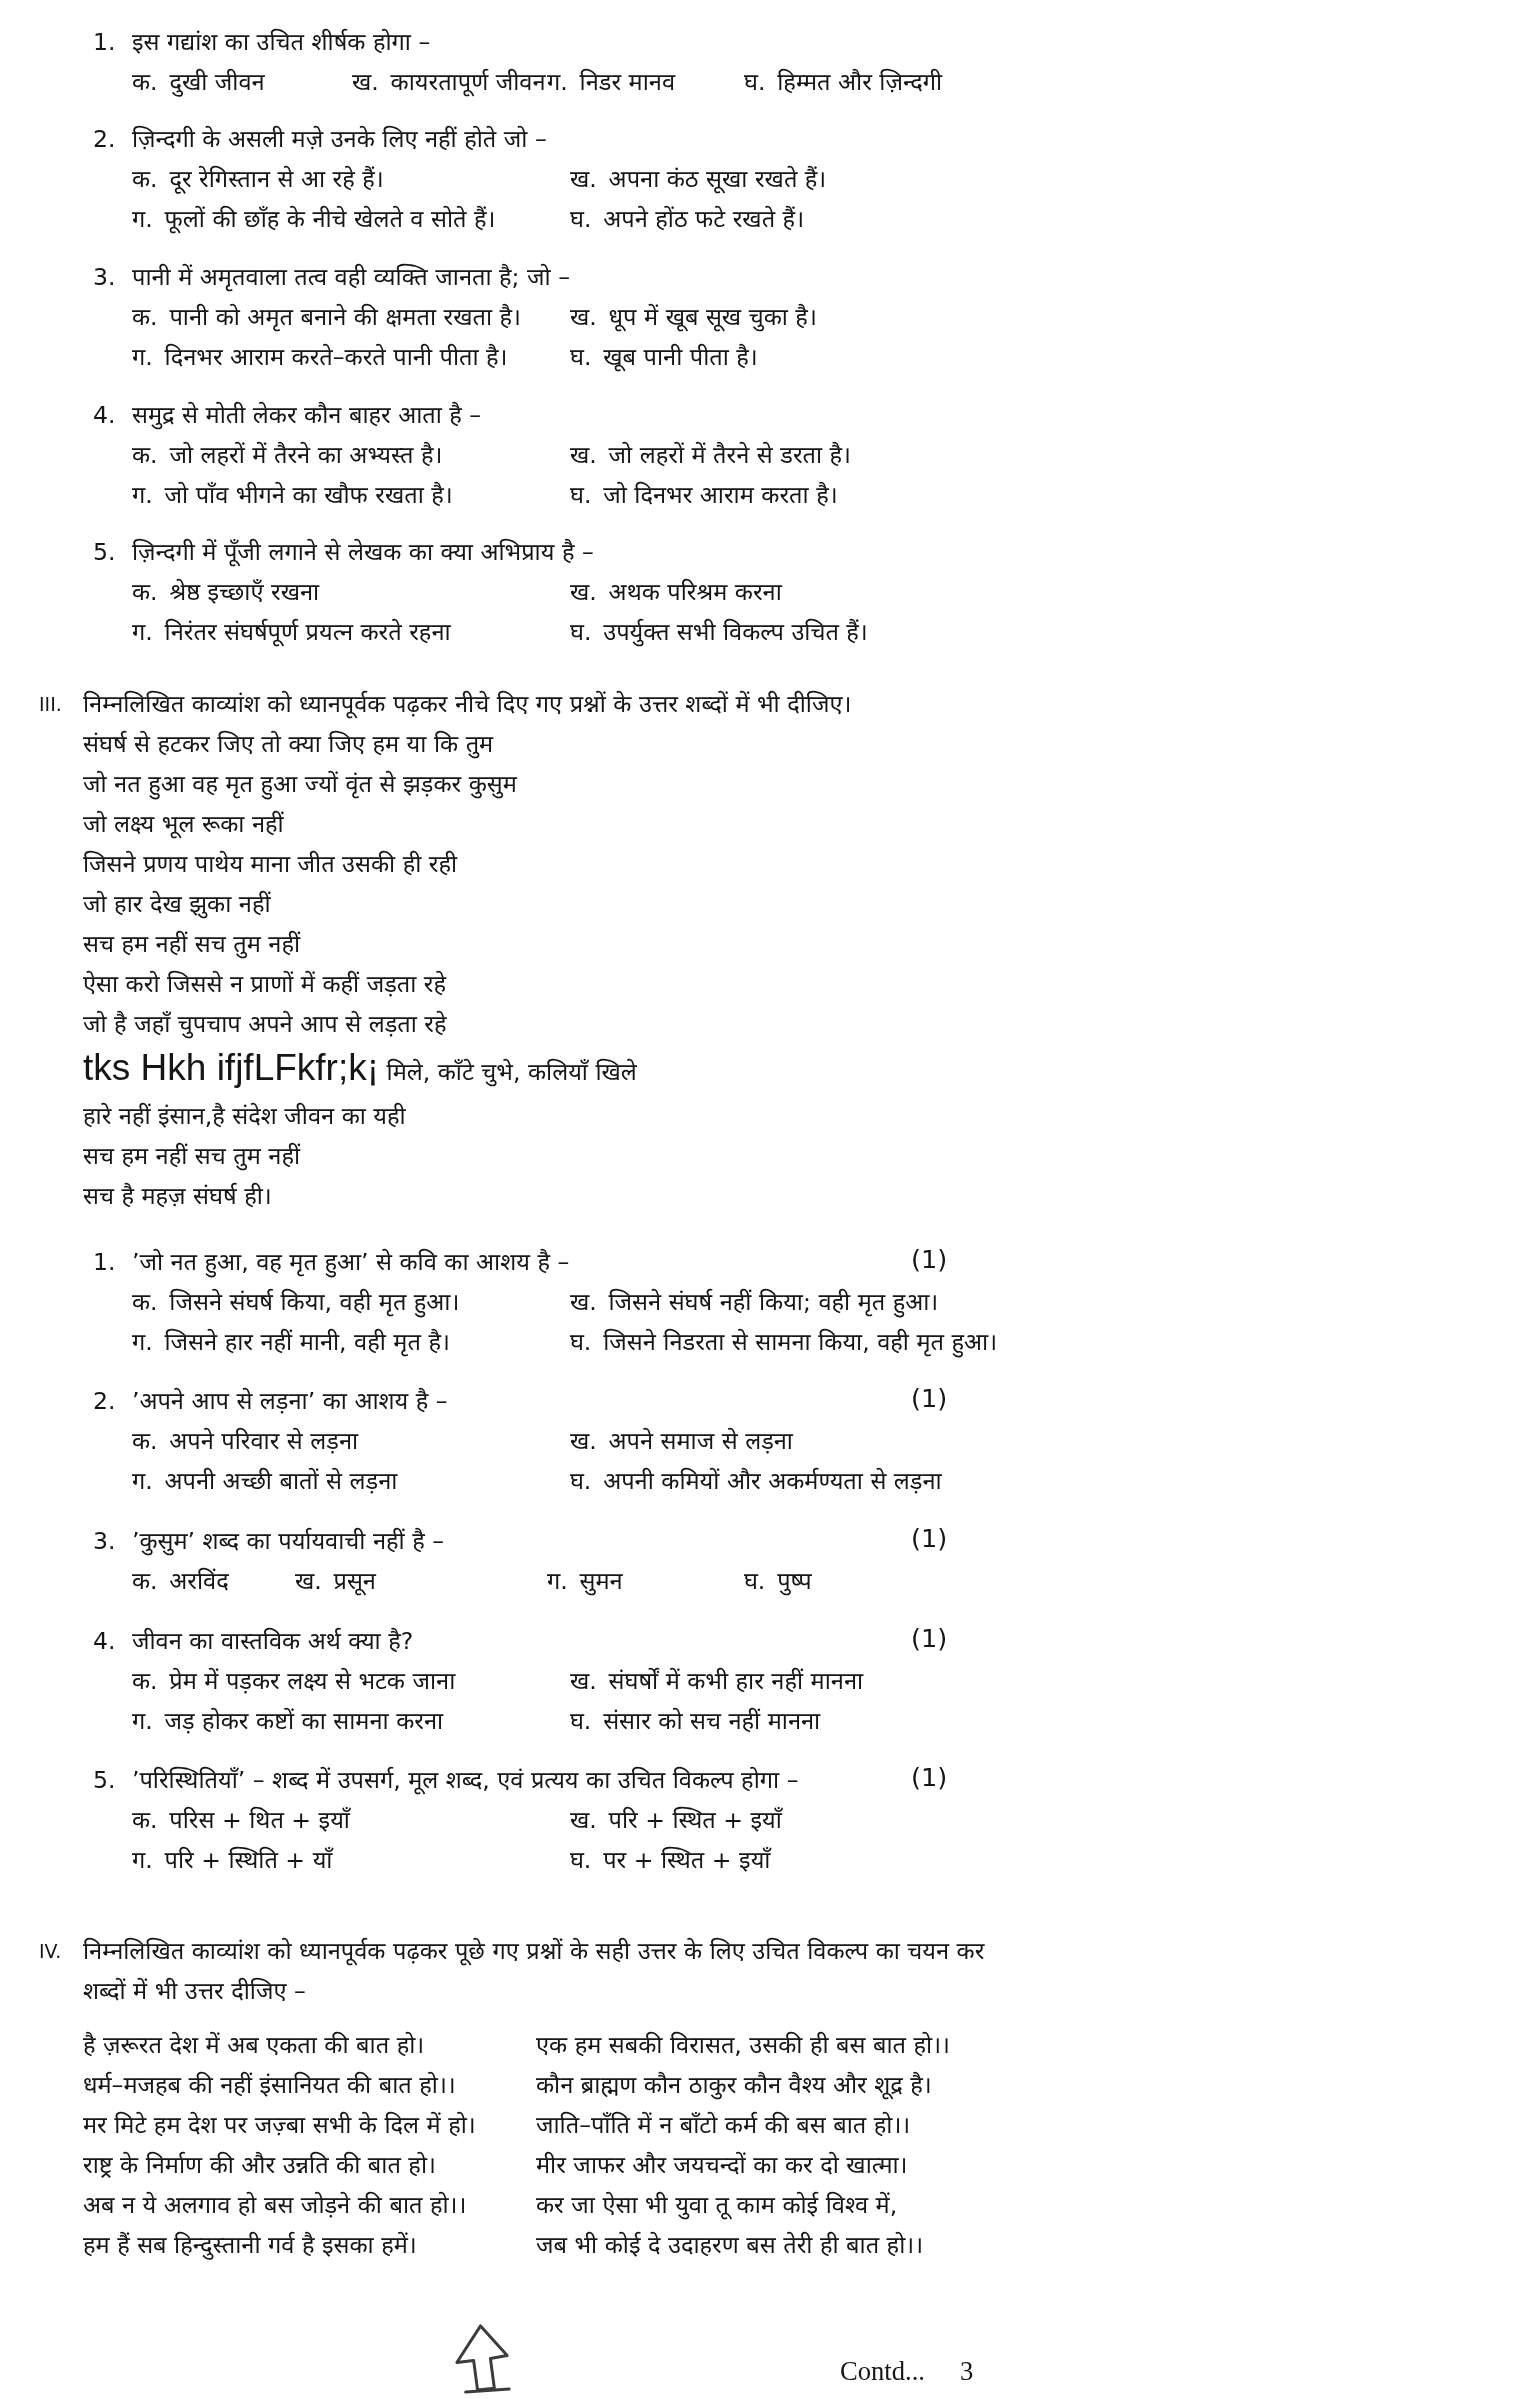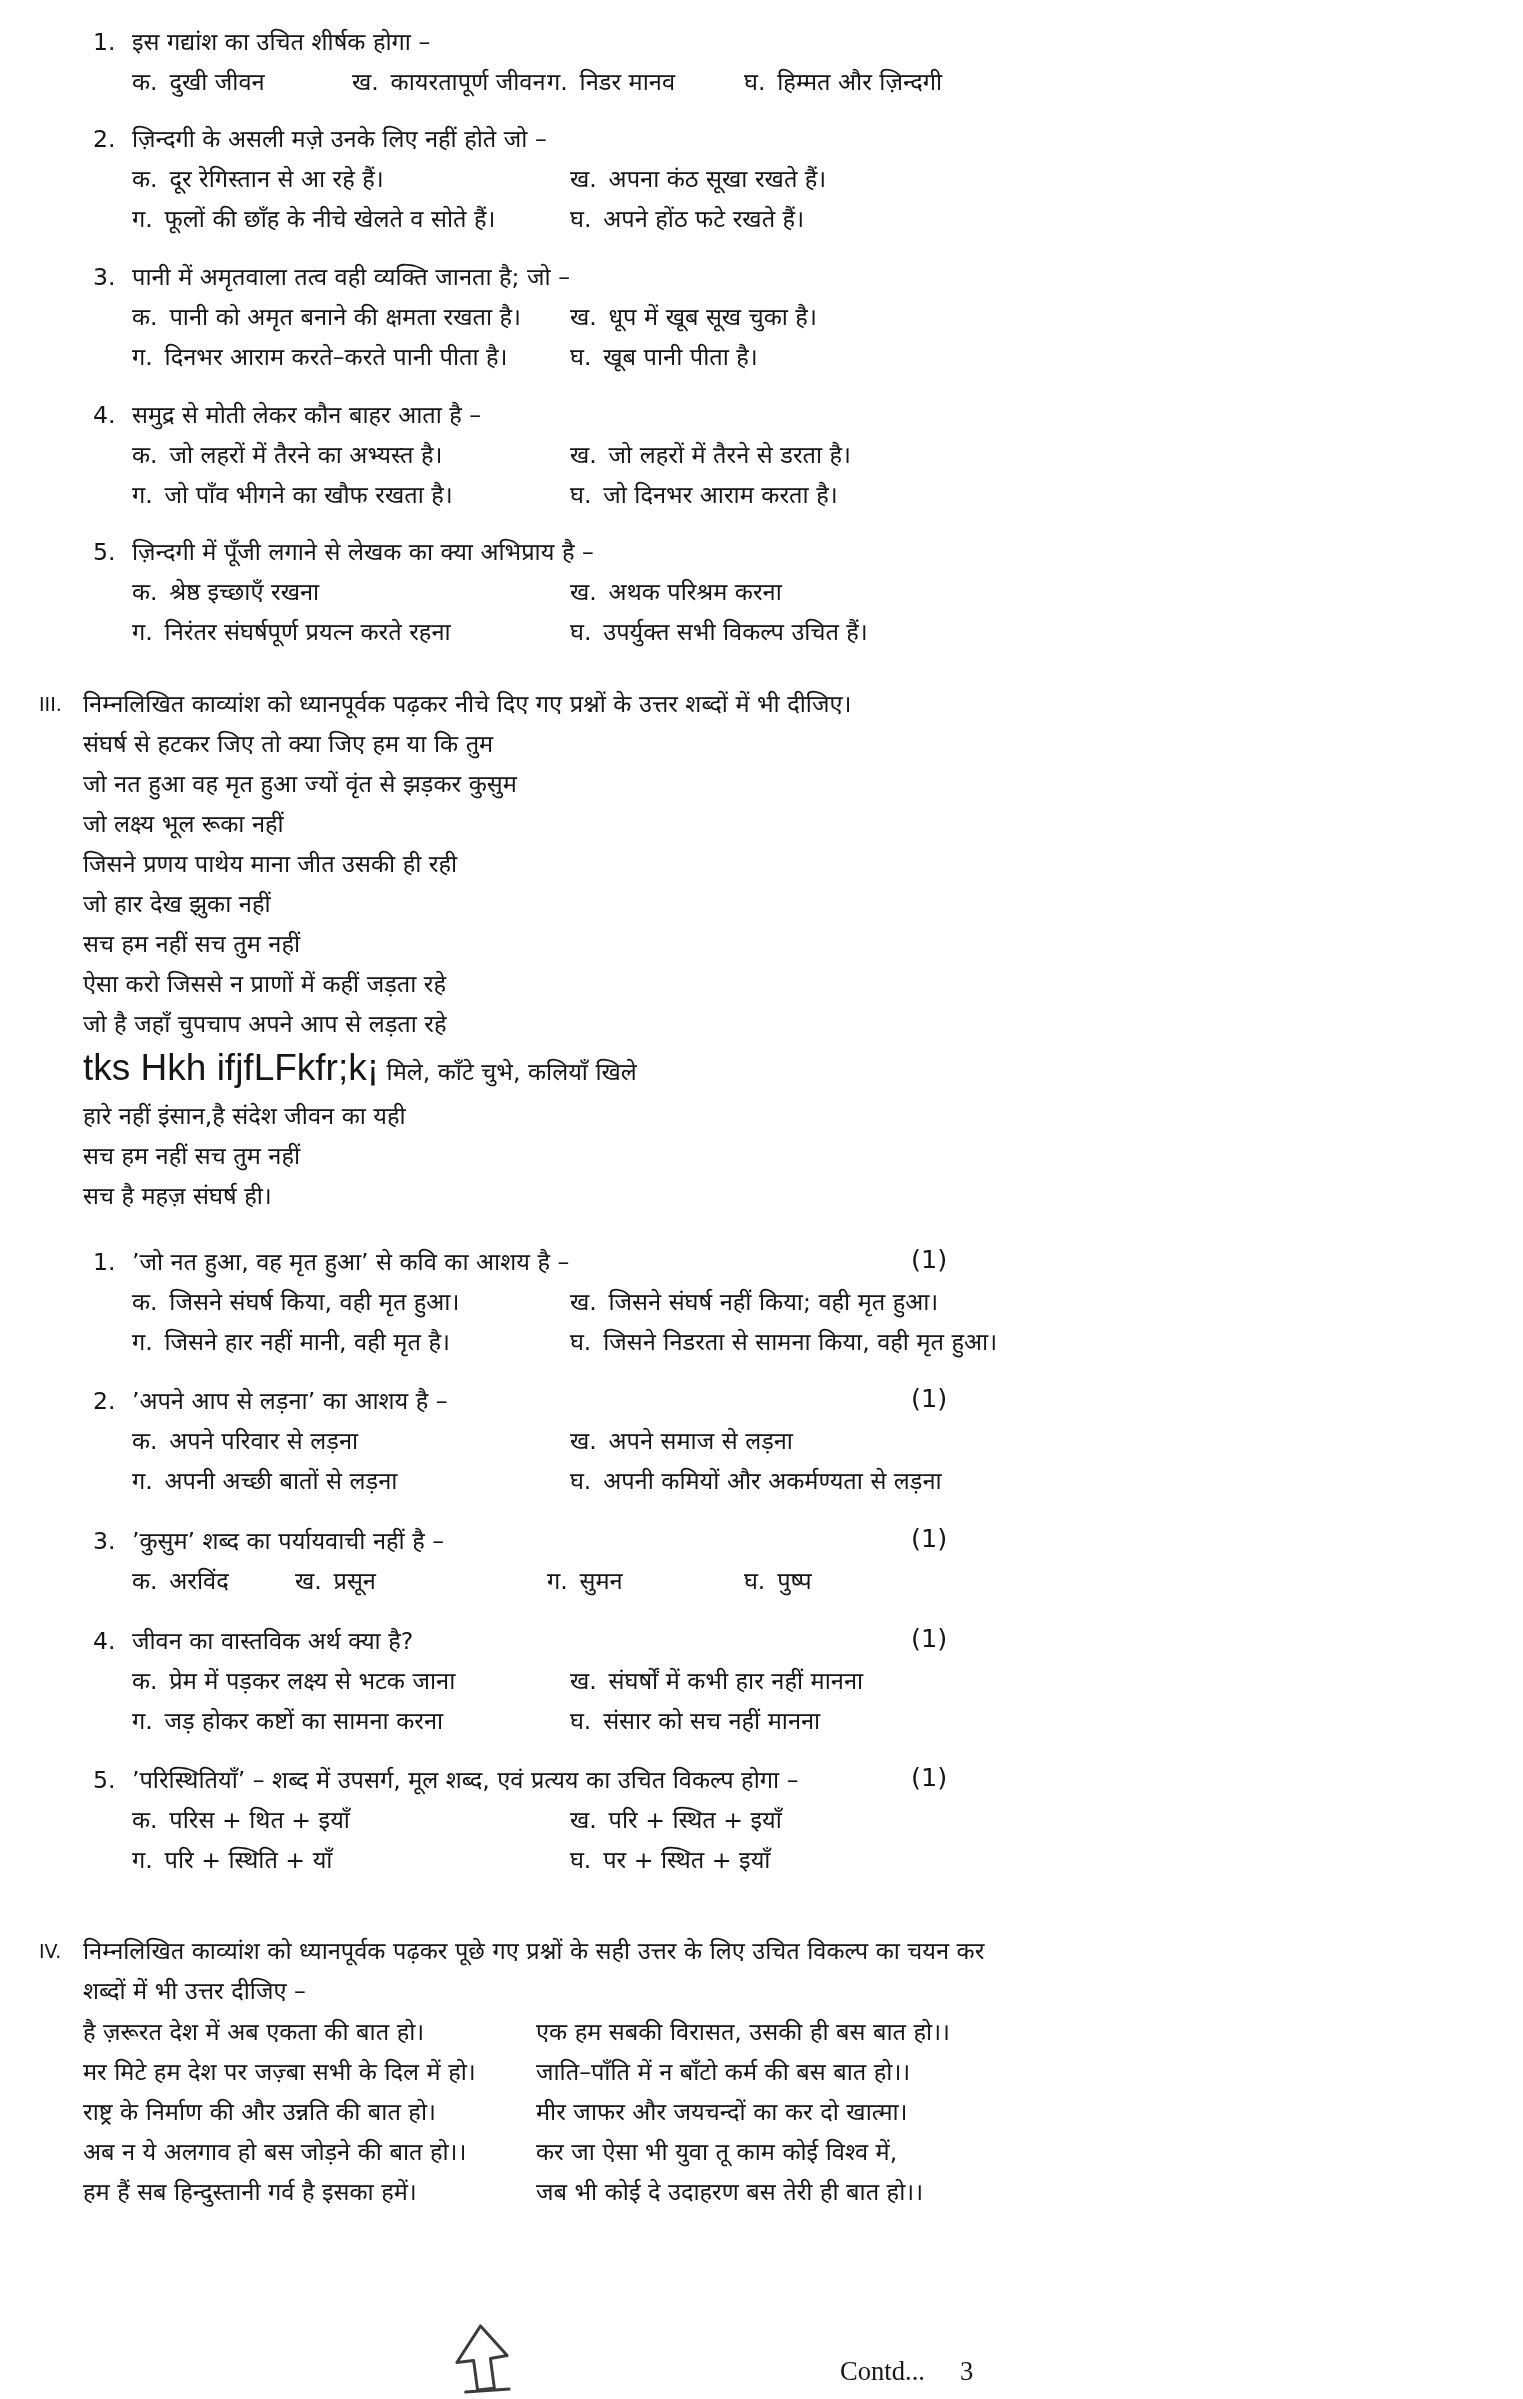--- a/index.html
+++ b/index.html
@@ -27,21 +27,21 @@
   
   .section{display:flex;margin-top:31.5px}
   .roman{flex:0 0 44px;font-size:19px}
   .section-body{flex:1 1 auto;min-width:0}
   .sec-questions{margin-left:9.9px;margin-top:25.6px}
   .sec-questions .q{margin-bottom:19.7px}
   
   .poem-line{white-space:nowrap}
   .krutidev-line{line-height:48px}
   .krutidev-latin{font-family:"Liberation Sans",sans-serif;font-size:37px;font-weight:500}
-  .couplets{margin-top:1px}
+  .couplets{margin-top:14px}
   .couplet{display:grid;grid-template-columns:453px 1fr}
   
   .footer{position:absolute;left:0;top:2317px;width:1216px;height:83px}
   .contd-arrow{position:absolute;left:436px;top:2px}
   .contd{position:absolute;left:840px;top:39px;font-family:"Liberation Serif",serif;font-size:26.6px;display:flex;gap:35px;line-height:31.5px}
 </style>
 </head>
 <body>
 
 <div class="page">
@@ -401,20 +401,24 @@
           <div class="intro-line">शब्दों में भी उत्तर दीजिए –</div>
         </div>
 
       <div class="couplets">
 
           <div class="couplet">
             <div class="couplet-left poem-line">है ज़रूरत देश में अब एकता की बात हो।</div>
             <div class="couplet-right poem-line">एक हम सबकी विरासत, उसकी ही बस बात हो।।</div>
           </div>
 
+          <div class="couplet">
+            <div class="couplet-left poem-line">धर्म–मजहब की नहीं इंसानियत की बात हो।।</div>
+            <div class="couplet-right poem-line">कौन ब्राह्मण कौन ठाकुर कौन वैश्य और शूद्र है।</div>
+          </div>
 
           <div class="couplet">
             <div class="couplet-left poem-line">मर मिटे हम देश पर जज़्बा सभी के दिल में हो।</div>
             <div class="couplet-right poem-line">जाति–पाँति में न बाँटो कर्म की बस बात हो।।</div>
           </div>
 
           <div class="couplet">
             <div class="couplet-left poem-line">राष्ट्र के निर्माण की और उन्नति की बात हो।</div>
             <div class="couplet-right poem-line">मीर जाफर और जयचन्दों का कर दो खात्मा।</div>
           </div>

